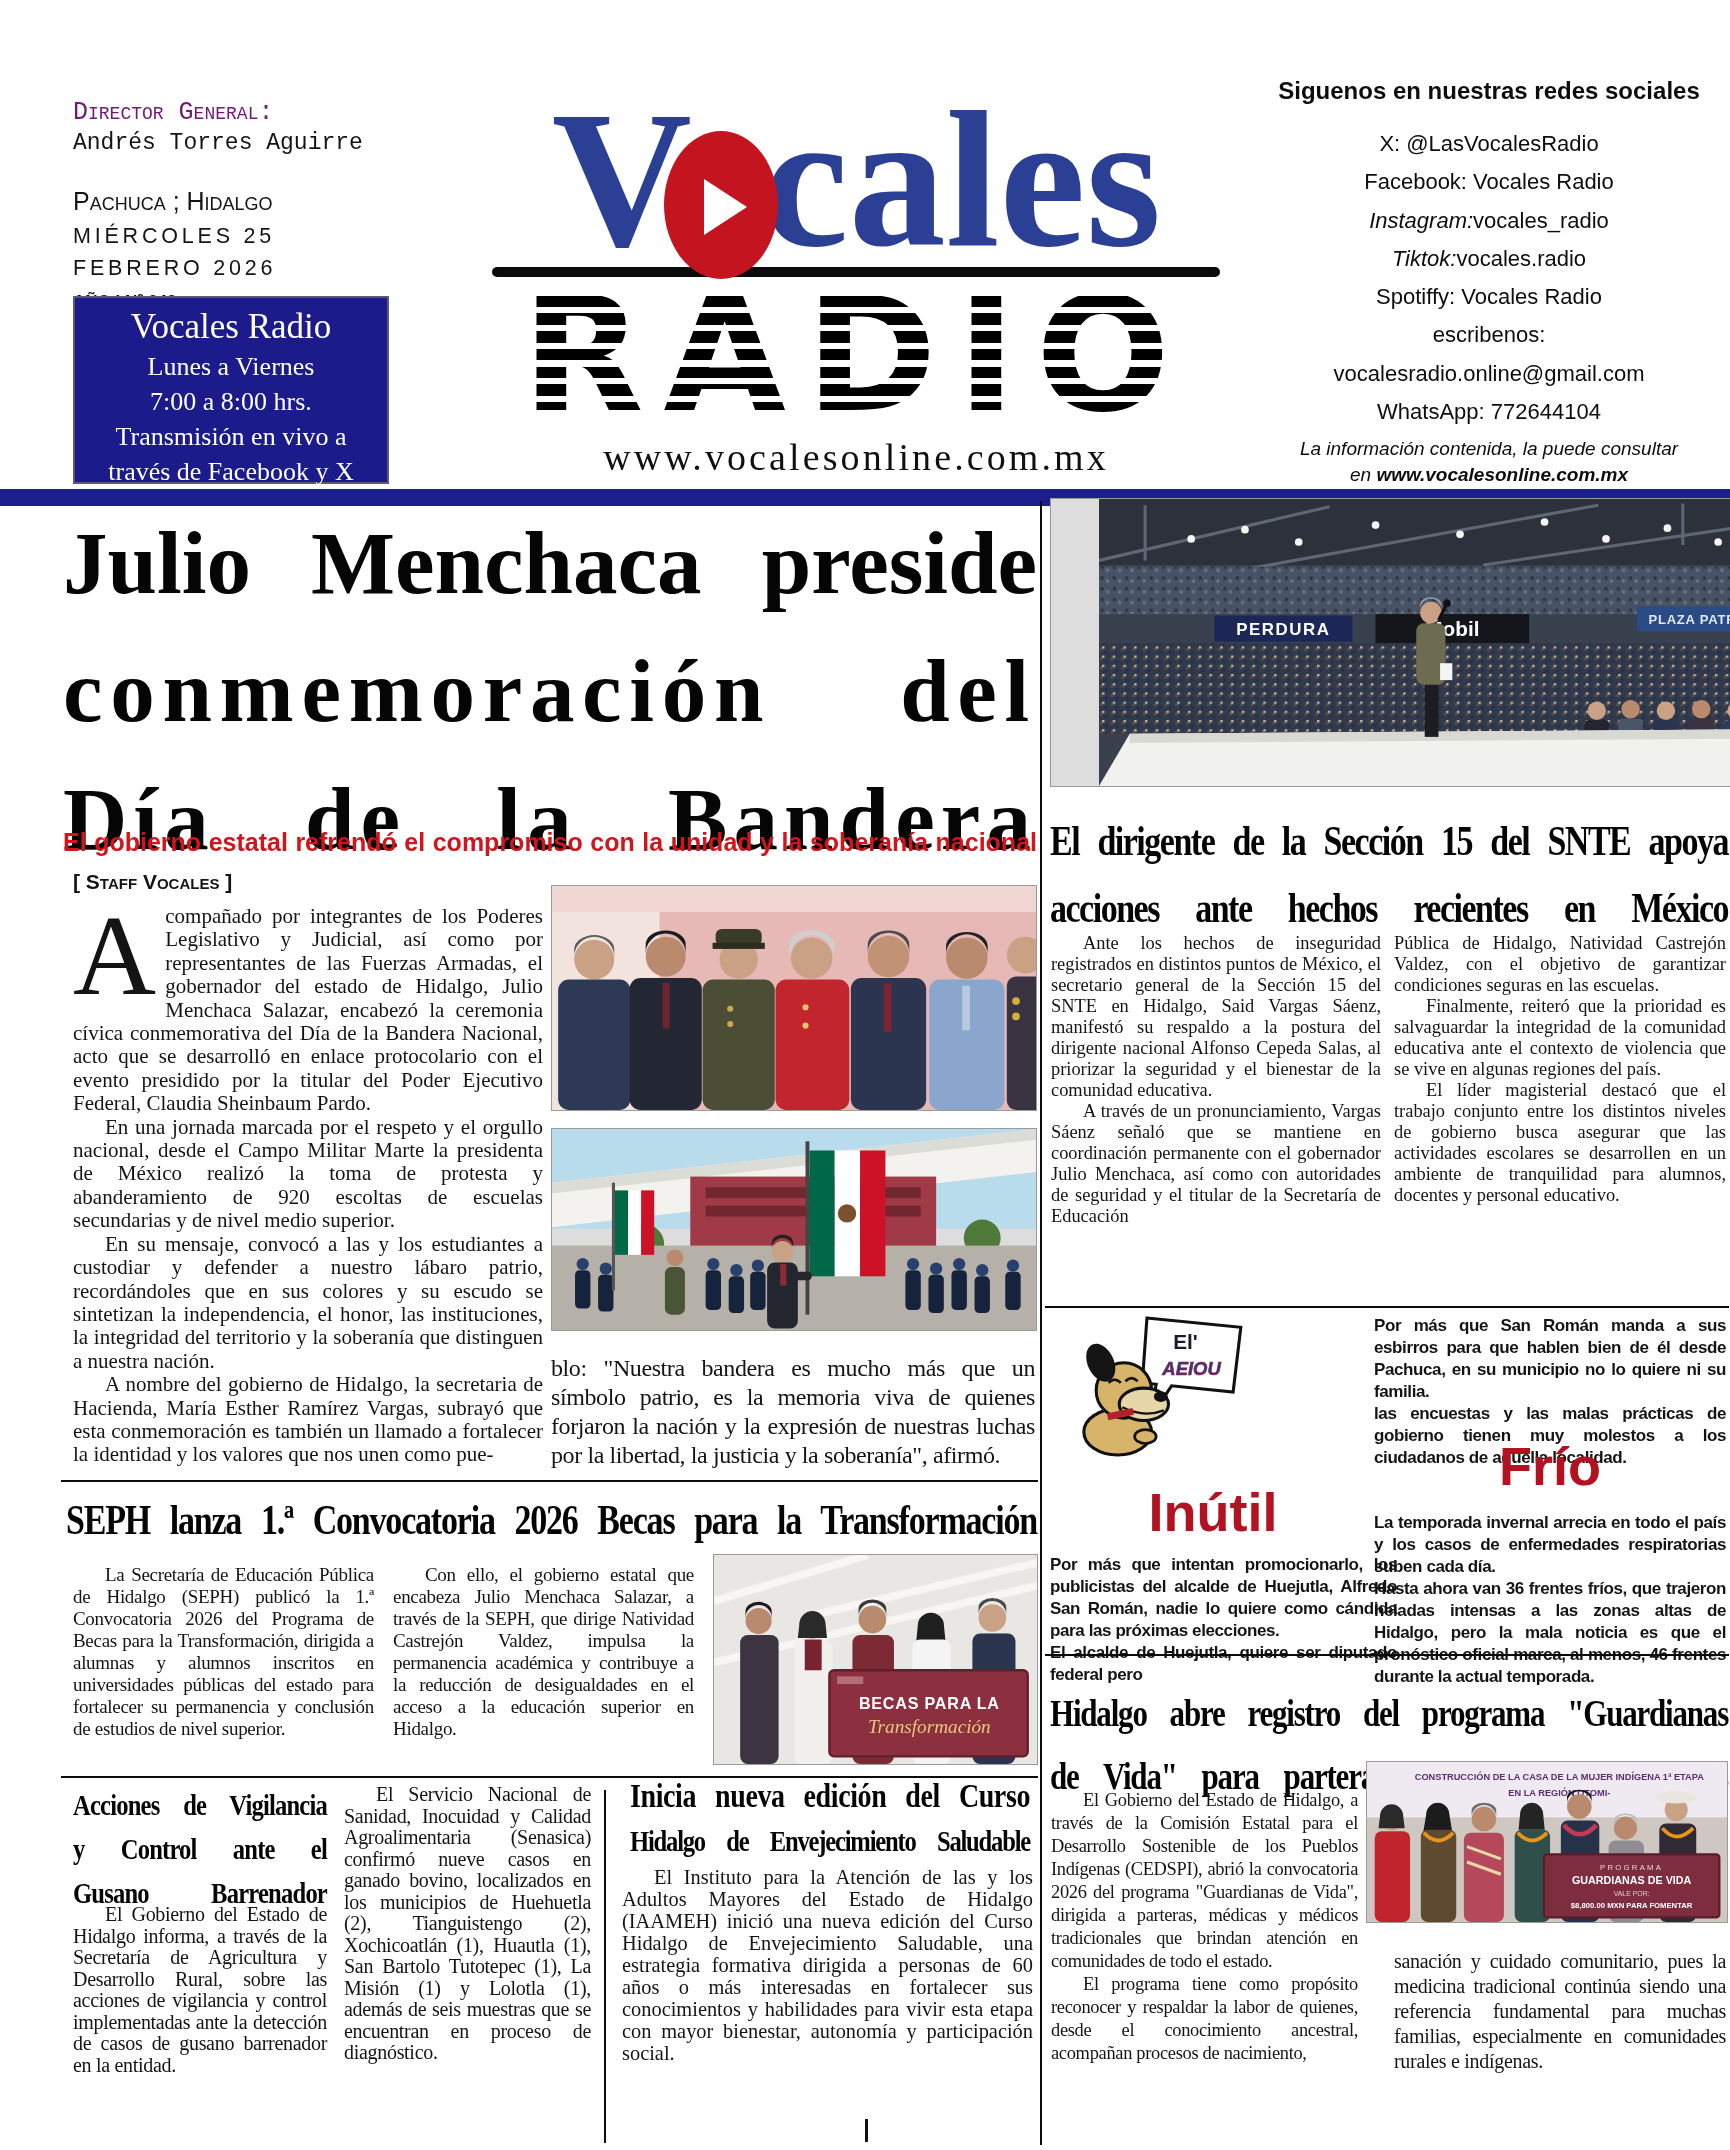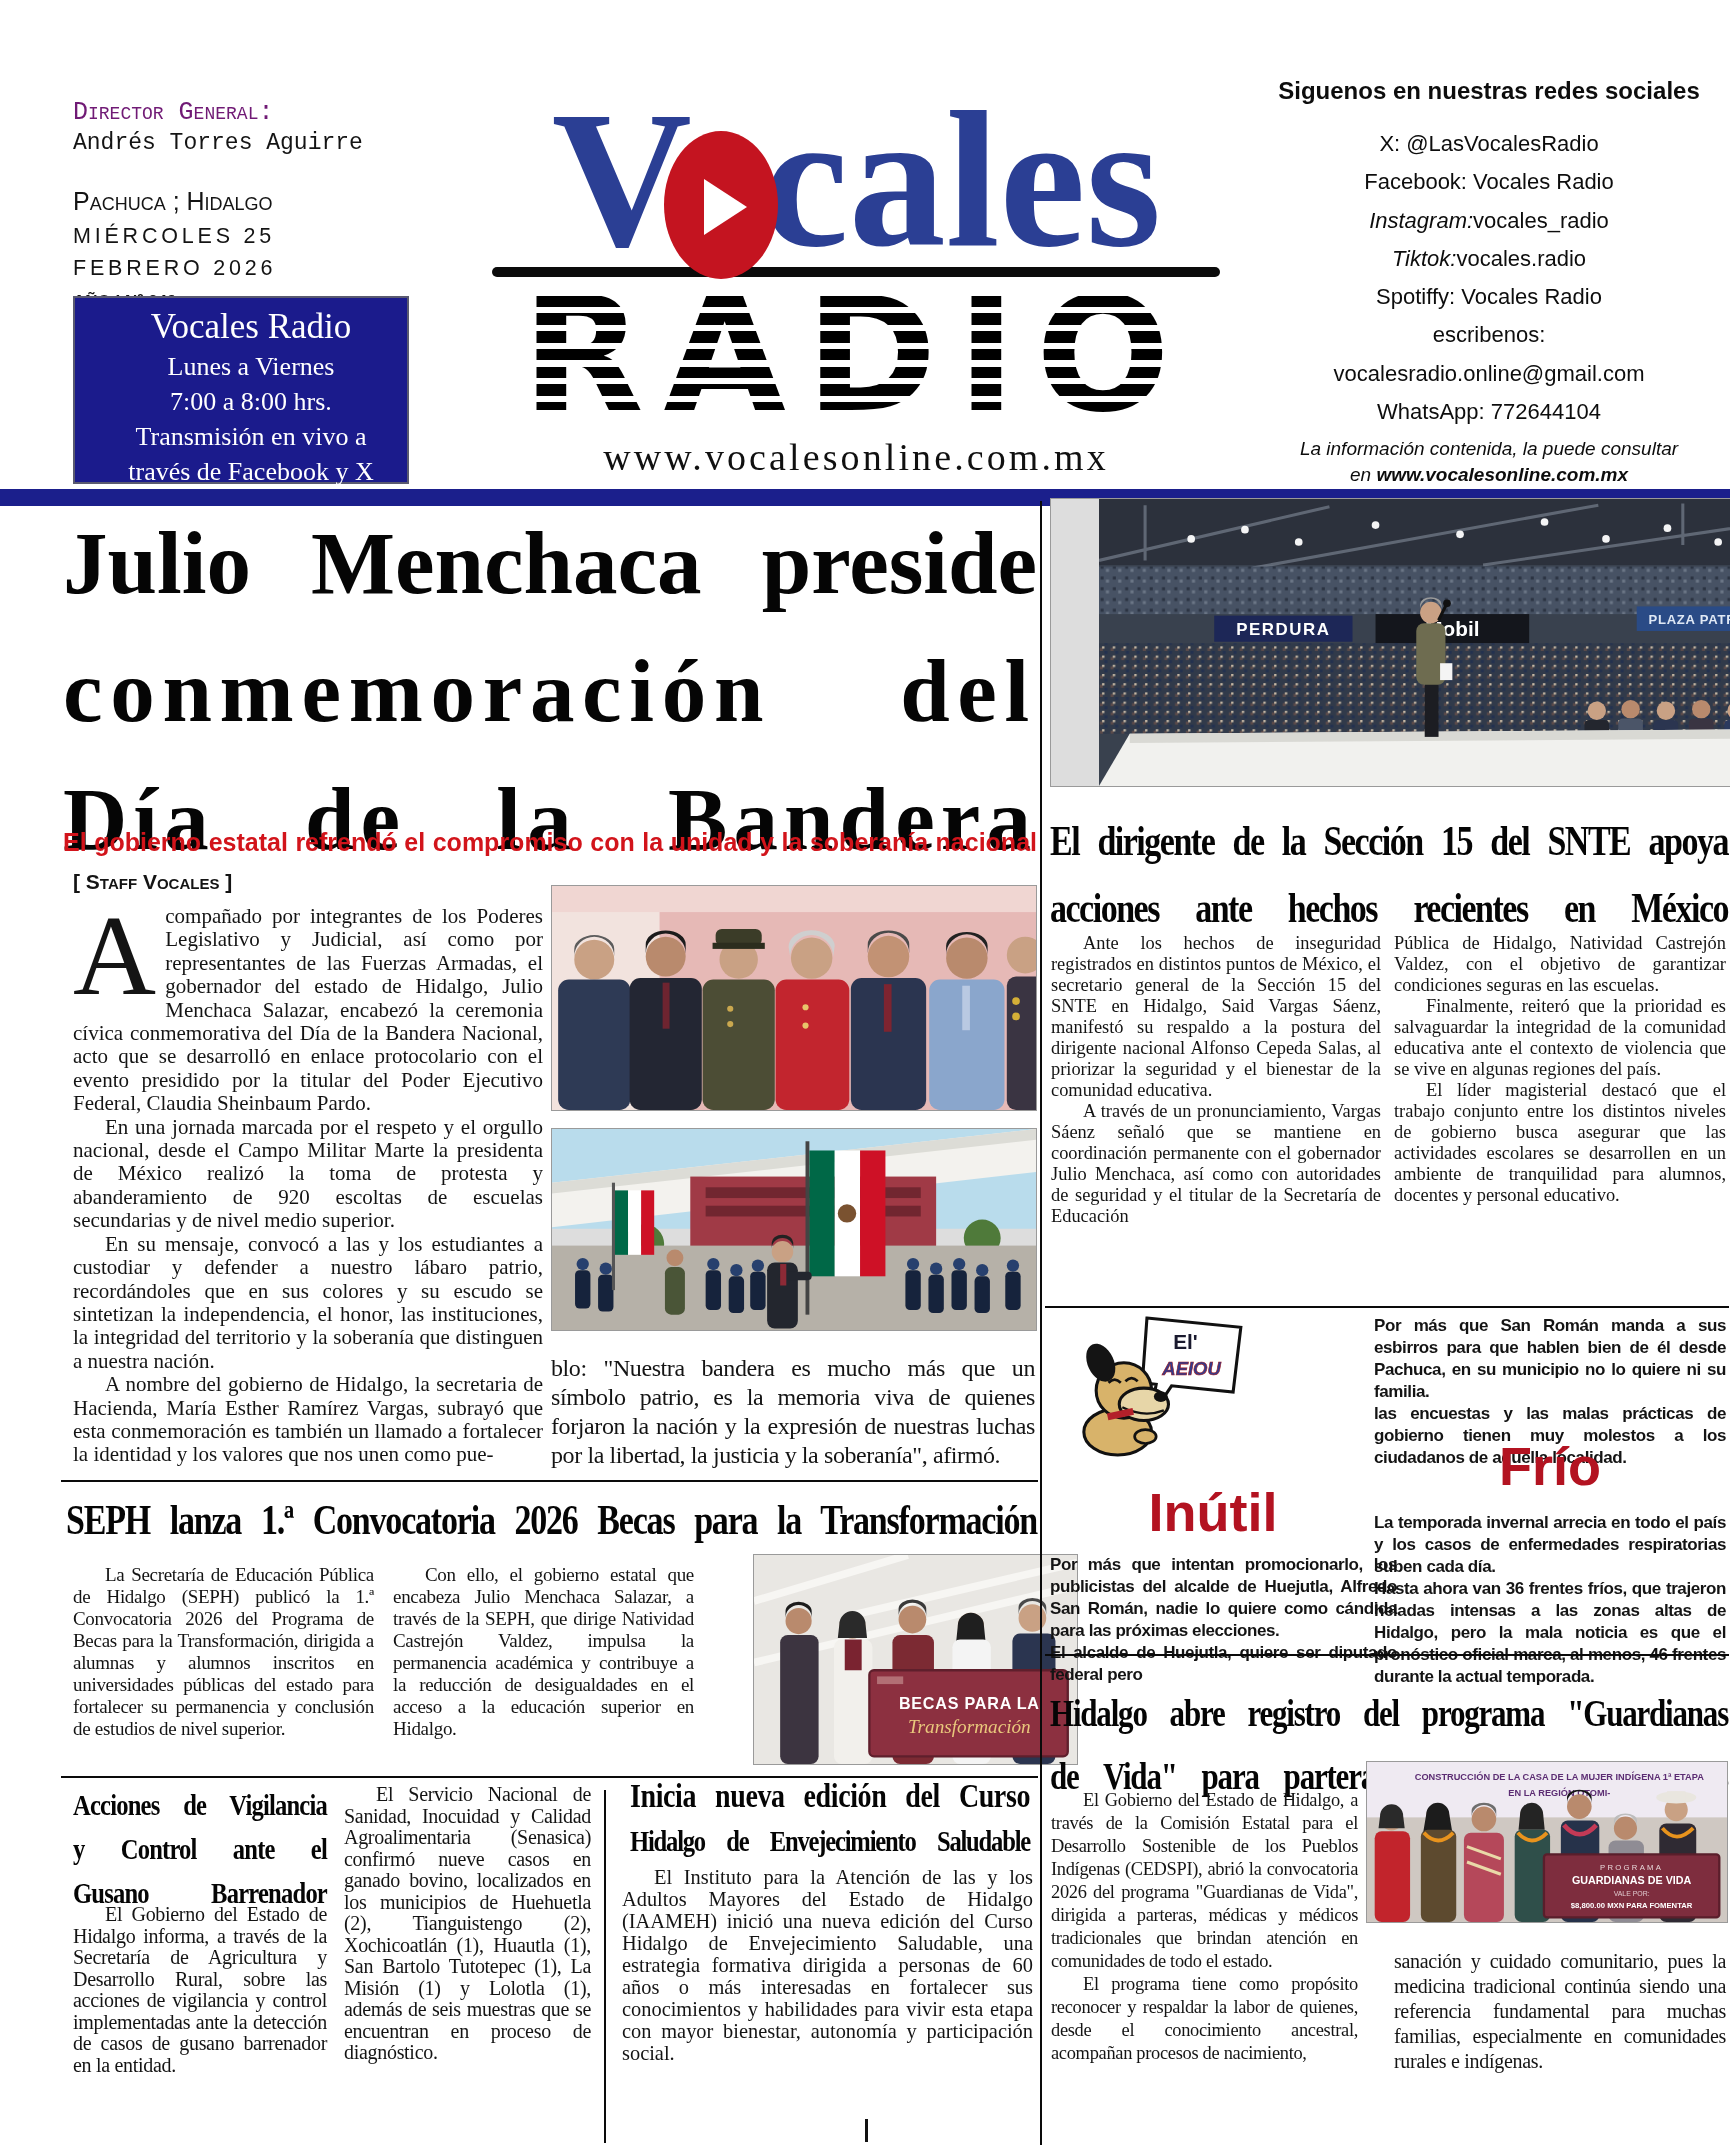--- a/index.html
+++ b/index.html
@@ -82,21 +82,21 @@
 
   <div class="abs" style="left:73px;top:98px;width:415px;">
     <div class="mh-label">Director General:</div>
     <div class="mh-name">Andrés Torres Aguirre</div>
     <div class="mh-city">Pachuca ; Hidalgo</div>
     <div class="mh-day">MIÉRCOLES 25</div>
     <div class="mh-day">FEBRERO 2026</div>
     <div class="mh-ed">AÑO I Nº 249</div>
   </div>
 
-  <div class="abs radio-box" style="left:73px;top:296px;width:312px;height:178px;padding-left:20px;">
+  <div class="abs radio-box" style="left:73px;top:296px;width:312px;height:178px;">
     <div class="t">Vocales Radio</div>
     <div class="l">Lunes a Viernes</div>
     <div class="l">7:00 a 8:00 hrs.</div>
     <div class="l">Transmisión en vivo a</div>
     <div class="l">través de Facebook y X</div>
   </div>
 
   <div class="abs logo-line" style="left:461px;top:100px;width:791px;">
     <span class="logo-v">V</span>
     <span class="logo-o">
@@ -239,21 +239,21 @@
 
   <div class="abs hrule" style="left:61px;top:1480px;width:977px;height:2.3px;"></div>
 
   <div class="abs cond seph-head" style="left:66px;top:1497px;width:971px;">SEPH lanza 1.ª Convocatoria 2026 Becas para la Transformación</div>
   <div class="abs small-col" style="left:73px;top:1564px;width:301px;">
     <p class="ind">La Secretaría de Educación Pública de Hidalgo (SEPH) publicó la 1.ª Convocatoria 2026 del Programa de Becas para la Transformación, dirigida a alumnas y alumnos inscritos en universidades públicas del estado para fortalecer su permanencia y conclusión de estudios de nivel superior.</p>
   </div>
   <div class="abs small-col" style="left:393px;top:1564px;width:301px;">
     <p class="ind">Con ello, el gobierno estatal que encabeza Julio Menchaca Salazar, a través de la SEPH, que dirige Natividad Castrejón Valdez, impulsa la permanencia académica y contribuye a la reducción de desigualdades en el acceso a la educación superior en Hidalgo.</p>
   </div>
-  <div class="abs photo" style="left:753px;top:1554px;width:323px;height:209px;">
+  <div class="abs photo" style="left:713px;top:1554px;width:323px;height:209px;">
     <svg viewBox="0 0 420 272" preserveAspectRatio="none">
       <rect x="0" y="0" width="420" height="272" fill="#e9e7e3"></rect>
       <path d="M0 60 L200 0 M120 80 L420 10 M0 140 L420 40" stroke="#f7f6f3" stroke-width="10" fill="none"></path>
       <circle cx="58" cy="86" r="17" fill="#b98a6d"></circle>
         <path d="M41 82 a17 17 0 0 1 34 0 l0 -9 a17 12 0 0 0 -34 0 z" fill="#1c1c1c"></path>
         <rect x="34" y="104" width="50" height="168" rx="10" fill="#3c3440"></rect>
       <circle cx="128" cy="92" r="17" fill="#c9a184"></circle>
         <path d="M111 90 a17 17 0 0 1 34 0 l2 18 -38 0 z" fill="#2a2a2a"></path>
         <rect x="104" y="110" width="50" height="162" rx="10" fill="#f2f0ec"></rect>
         <rect x="118" y="110" width="22" height="40" fill="#7a2330"></rect>

